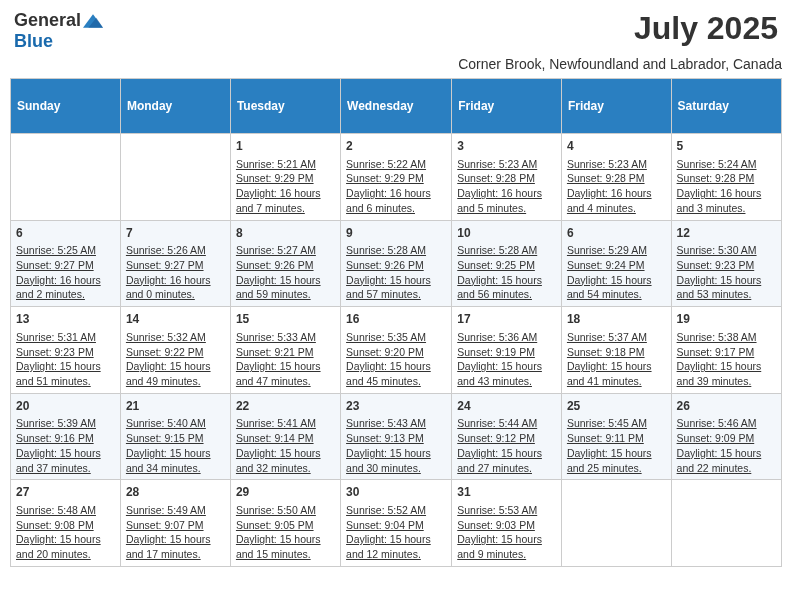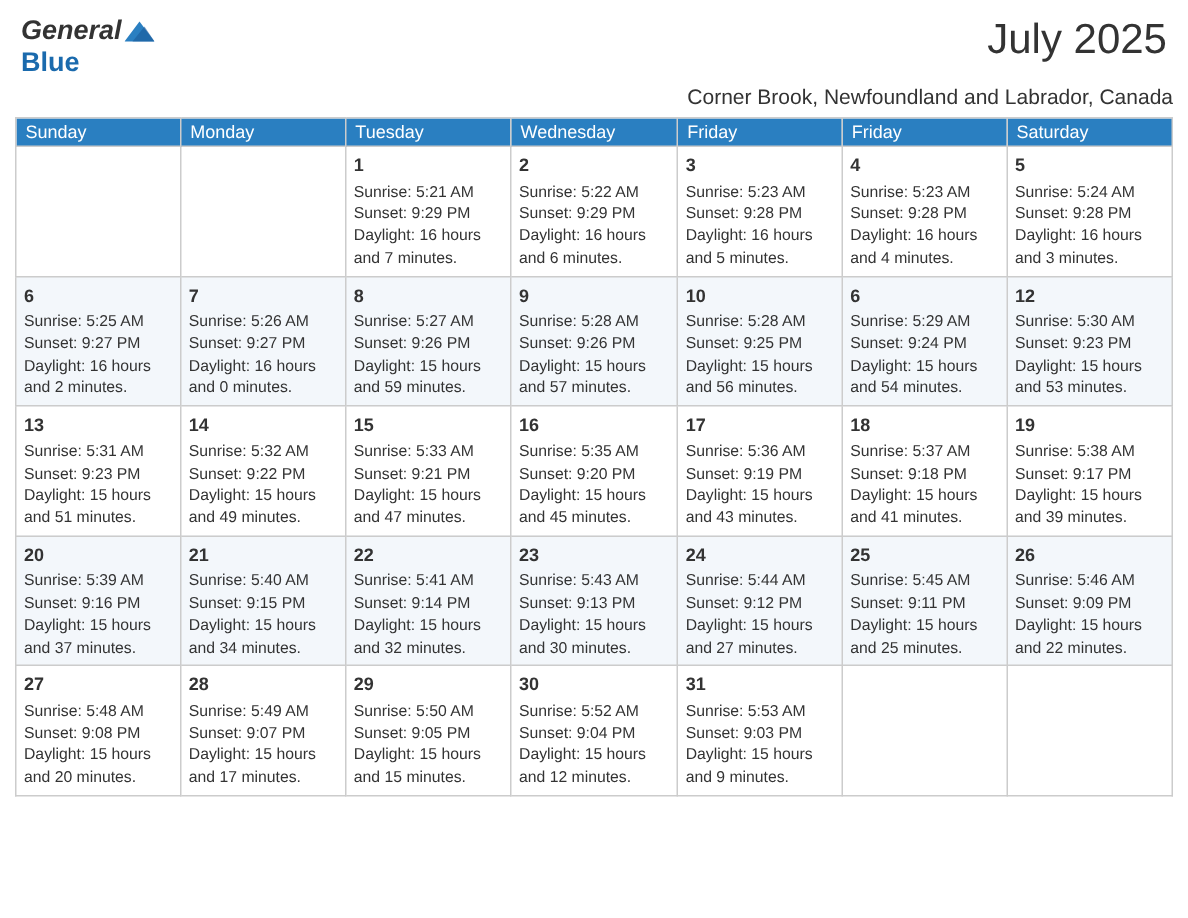--- a/index.html
+++ b/index.html
@@ -14,82 +14,82 @@
       display: flex;
       justify-content: space-between;
       align-items: flex-start;
       margin-bottom: 4px;
       padding: 0 4px;
     }
     .logo {
       display: flex;
       align-items: center;
       gap: 2px;
-      font-style: italic;
     }
     .logo-text-general {
       font-size: 18px;
       font-weight: bold;
       color: #333;
     }
     .logo-text-blue {
       font-size: 18px;
       font-weight: bold;
       color: #1a6aad;
     }
     .logo-icon {
       width: 20px;
       height: 20px;
     }
     .title-block {
       text-align: right;
     }
     .month-title {
-      font-size: 28px;
-      font-weight: normal;
+      font-size: 32px;
+      font-weight: bold;
       color: #333;
     }
     .subtitle {
       font-size: 14px;
       color: #333;
       text-align: right;
       margin-bottom: 6px;
     }
     .calendar-table {
       width: 100%;
       border-collapse: collapse;
       font-size: 11px;
     }
     .calendar-table thead tr th {
       background-color: #2a7fc1;
       color: #fff;
       text-align: left;
-      padding: 2px 6px;
+      padding: 20px 6px;
       font-size: 12px;
-      font-weight: normal;
+      font-weight: bold;
       border: 1px solid #ccc;
     }
     .calendar-table tbody tr td {
       border: 1px solid #ccc;
       vertical-align: top;
       padding: 4px 5px;
       width: 113px;
       min-height: 80px;
       color: #333;
       line-height: 1.4;
     }
     .day-number {
       font-weight: bold;
       font-size: 12px;
       margin-bottom: 2px;
       display: block;
     }
     .day-info {
       font-size: 10.5px;
       color: #333;
+      text-decoration: underline;
     }
     .empty-cell {
       background: #f9f9f9;
     }
     tbody tr:nth-child(odd) td {
       background-color: #ffffff;
     }
     tbody tr:nth-child(even) td {
       background-color: #f3f7fb;
     }

